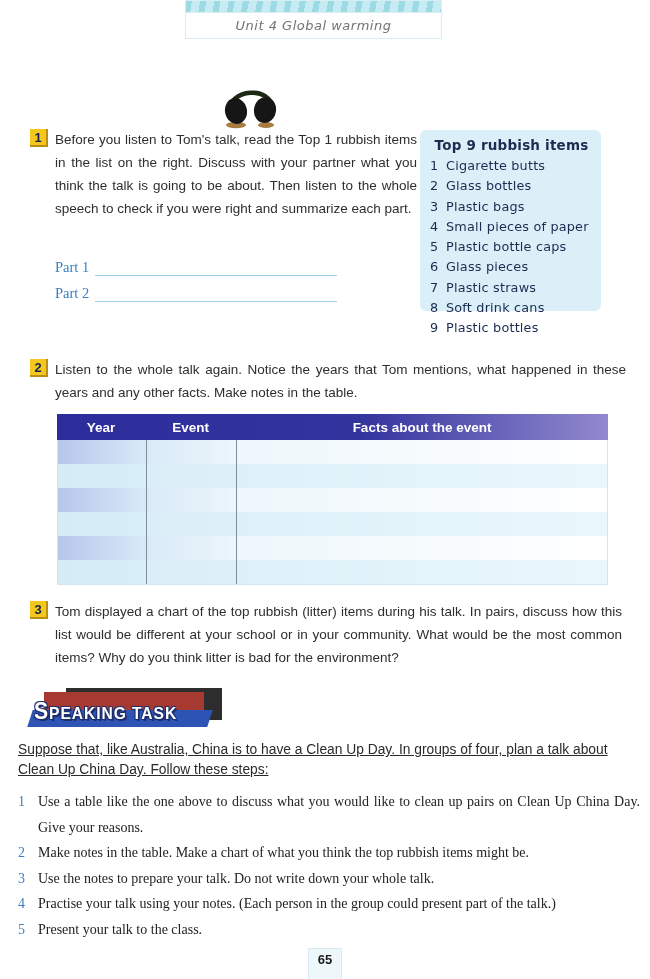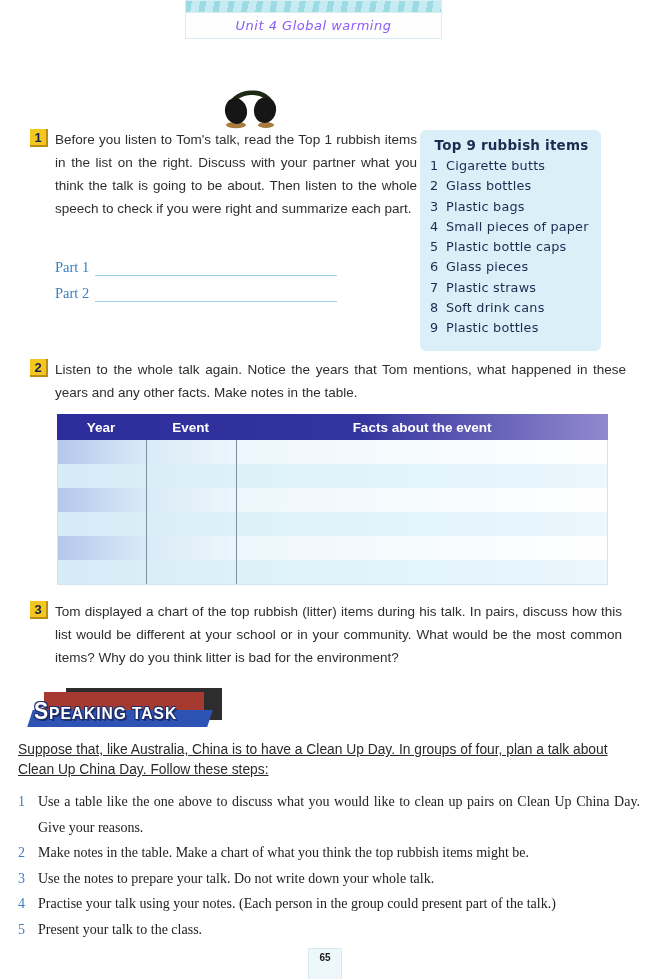--- a/index.html
+++ b/index.html
@@ -23,21 +23,21 @@
     border:1px solid #d8eef4; border-bottom:none;
   }
   .unit-label-box {
     height:27px; background:#fefefe;
     border:1px solid #d9edf3;
     display:flex; align-items:center; justify-content:center;
   }
   .unit-label {
     font-family:"DejaVu Sans", sans-serif;
     font-style:italic; font-size:13px; letter-spacing:.5px;
-    color:#8b5cf6;
+    color:#737373;
   }
 
   
   .task-banner { position:absolute; height:44px; }
   .task-banner .rect-dark { position:absolute; background:#3d3c40; }
   .task-banner .rect-red  { position:absolute; background:#a63a31; }
   .task-banner .rect-blue { position:absolute; background:#2d53b5; transform:skewX(-18deg); }
   .task-banner .banner-text {
     position:absolute; z-index:3;
     font-weight:bold; font-size:17px; letter-spacing:1px;
@@ -81,21 +81,21 @@
   #ex3 { left:30px; top:600px; width:592px; }
 
   
   .part-lines { position:absolute; left:55px; top:250px; width:282px; font-family:"Liberation Serif", serif; }
   .part-row { display:flex; align-items:flex-end; height:26px; }
   .part-label { color:#3a7fc2; font-size:14.5px; flex:0 0 auto; padding-right:6px; }
   .part-blank { flex:1 1 auto; border-bottom:1px solid #9fd0ea; height:18px; }
 
   
   .top9-box {
-    position:absolute; left:420px; top:130px; width:181px; height:221px;
+    position:absolute; left:420px; top:130px; width:181px; height:181px;
     background:#daeff8; border-radius:6px;
     padding:7px 8px 6px 10px;
     font-family:"DejaVu Sans", sans-serif;
     color:#1c2b50;
   }
   .top9-title { text-align:center; font-weight:bold; font-size:13.5px; margin-bottom:3px; letter-spacing:.2px; }
   .top9-list { list-style:none; }
   .top9-item { display:flex; font-size:12.8px; line-height:20.3px; letter-spacing:.2px; }
   .top9-num { flex:0 0 16px; }
 
@@ -128,21 +128,21 @@
   .step { display:flex; line-height:25.5px; }
   .step-num { flex:0 0 20px; color:#3f7fc1; }
   .step-text { flex:1 1 auto; text-align:justify; }
 
   
   .page-num-box {
     position:absolute; left:50%; transform:translateX(-50%);
     bottom:0; width:34px; height:31px;
     background:#eef8fb; border:1px solid #d5eaf2; border-bottom:none;
     display:flex; align-items:flex-start; justify-content:center;
-    font-weight:bold; font-size:10px; color:#1c1c1c; padding-top:3px;
+    font-weight:bold; font-size:13px; color:#1c1c1c; padding-top:3px;
   }
 </style>
 </head>
 <body>
 
 <div class="page">
 
   <div class="unit-banner">
     <div class="unit-strip"></div>
     <div class="unit-label-box">

